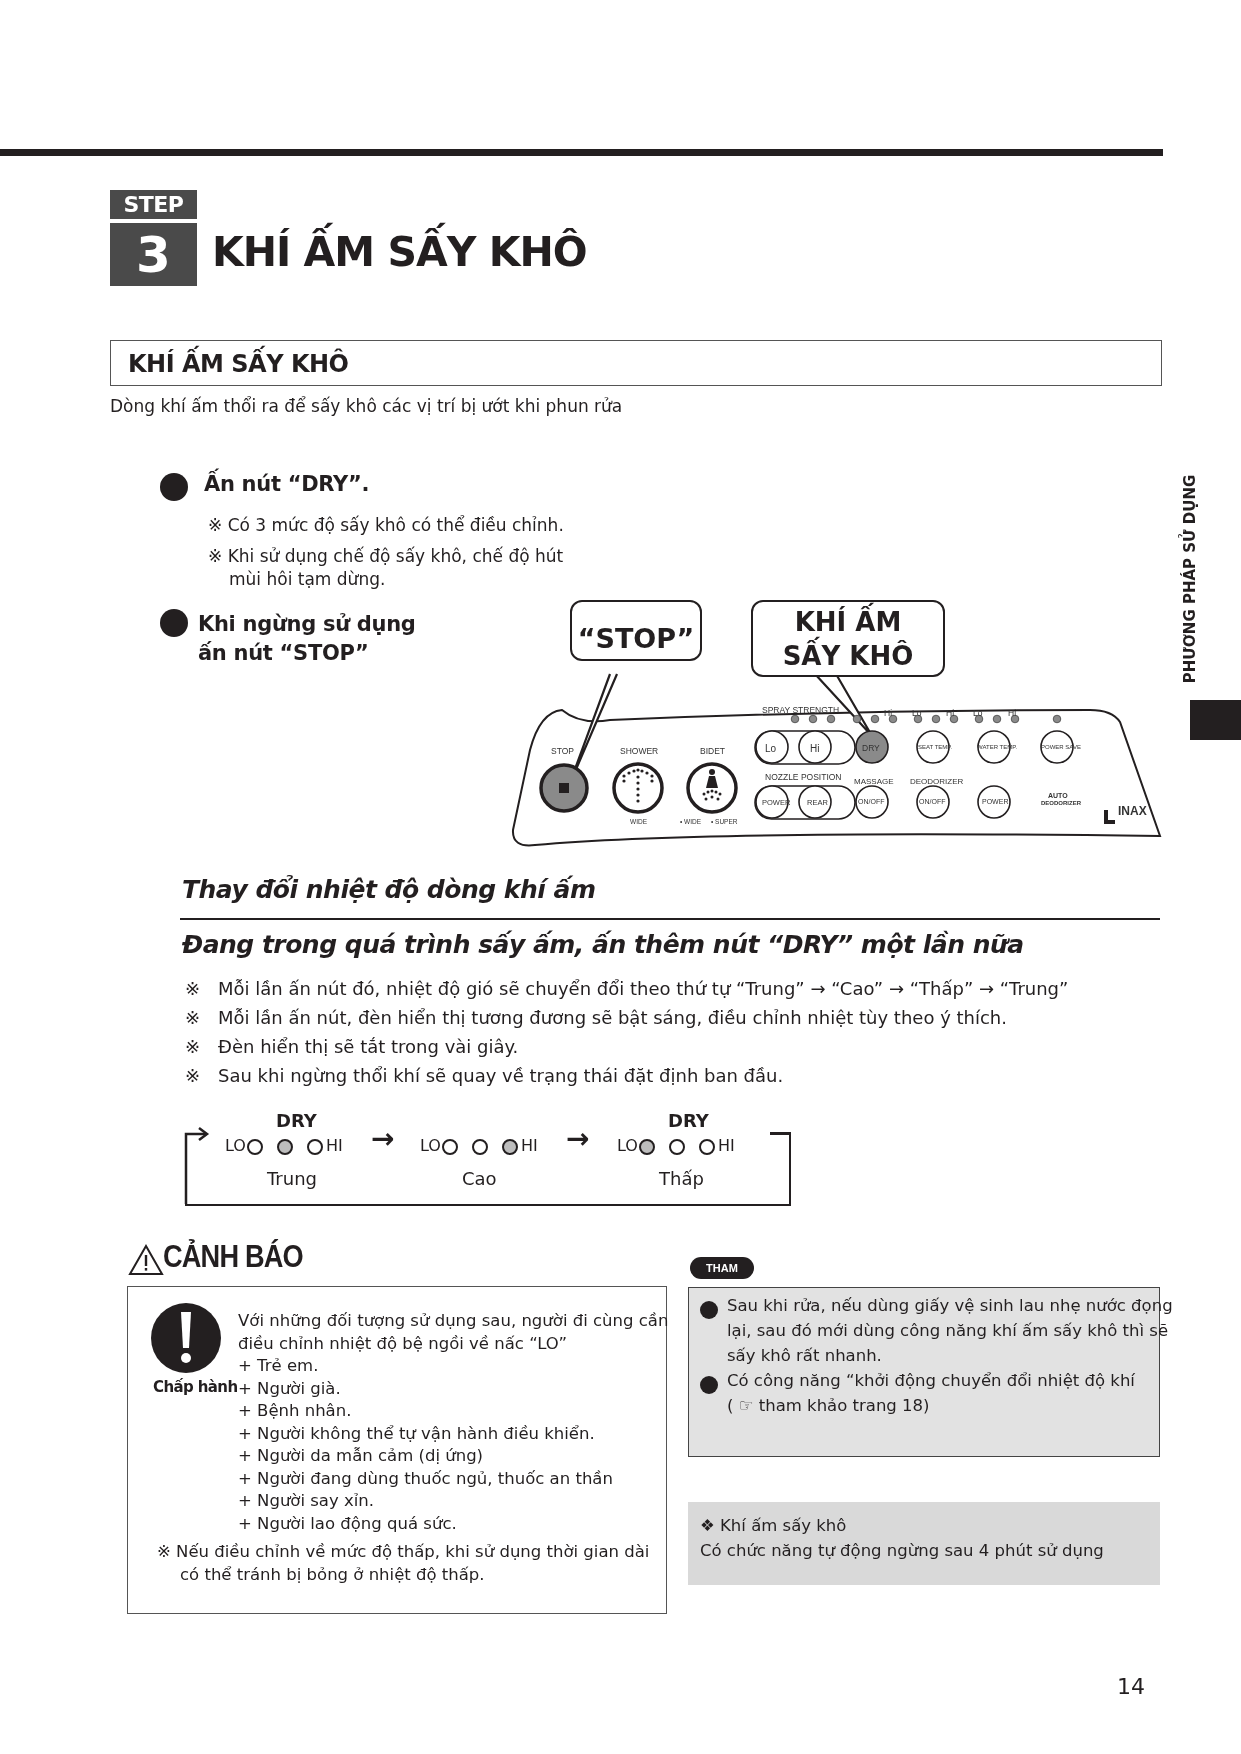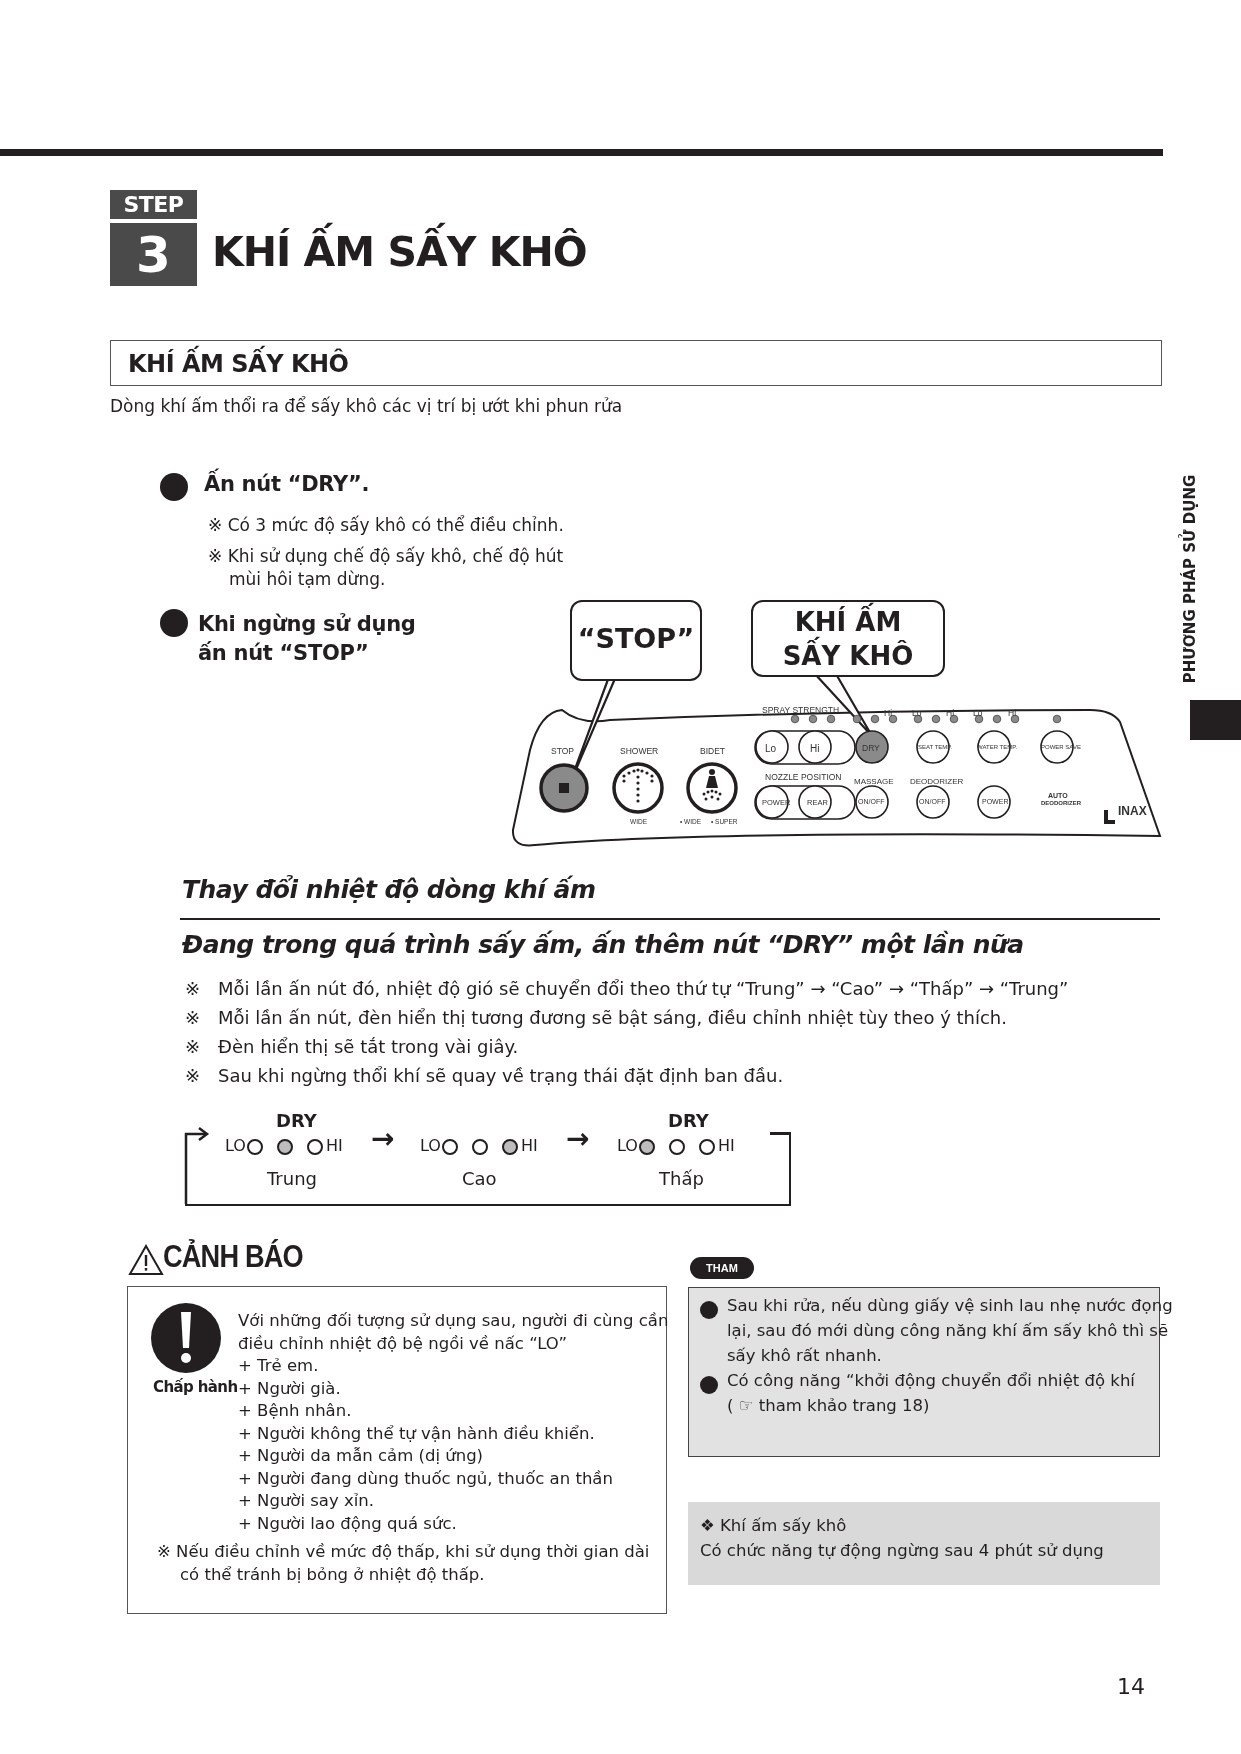--- a/index.html
+++ b/index.html
@@ -149,21 +149,21 @@
   <circle cx="272" cy="212" r="16" fill="#fff" stroke="#231f20" stroke-width="1.6"></circle>
   <circle cx="315" cy="212" r="16" fill="#fff" stroke="#231f20" stroke-width="1.6"></circle>
 
   <circle cx="372" cy="212" r="16" fill="#fff" stroke="#231f20" stroke-width="1.6"></circle>
   <circle cx="433" cy="212" r="16" fill="#fff" stroke="#231f20" stroke-width="1.6"></circle>
   <circle cx="494" cy="212" r="16" fill="#fff" stroke="#231f20" stroke-width="1.6"></circle>
 
   <path d="M 604 220 L 604 234 L 615 234 L 615 230 L 608 230 L 608 220 Z" fill="#231f20"></path>
 </svg>
 
-<div class="abs bubble" style="left:570px;top:600px;width:132px;height:81px;font-size:27px;line-height:73px;">
+<div class="abs bubble" style="left:570px;top:600px;width:132px;height:61px;font-size:27px;line-height:73px;">
   <span>“STOP”</span>
 </div>
 <div class="abs bubble" style="left:751px;top:600px;width:194px;height:77px;font-size:26px;line-height:34px;padding-top:3px;">
   <div>KHÍ ẤM</div>
   <div>SẤY KHÔ</div>
 </div>
 
 <div class="abs panel-label" style="left:762px;top:705px;">SPRAY STRENGTH</div>
 <div class="abs panel-label" style="left:884px;top:708px;">Hi</div>
 <div class="abs panel-label" style="left:912px;top:708px;">Lo</div>

